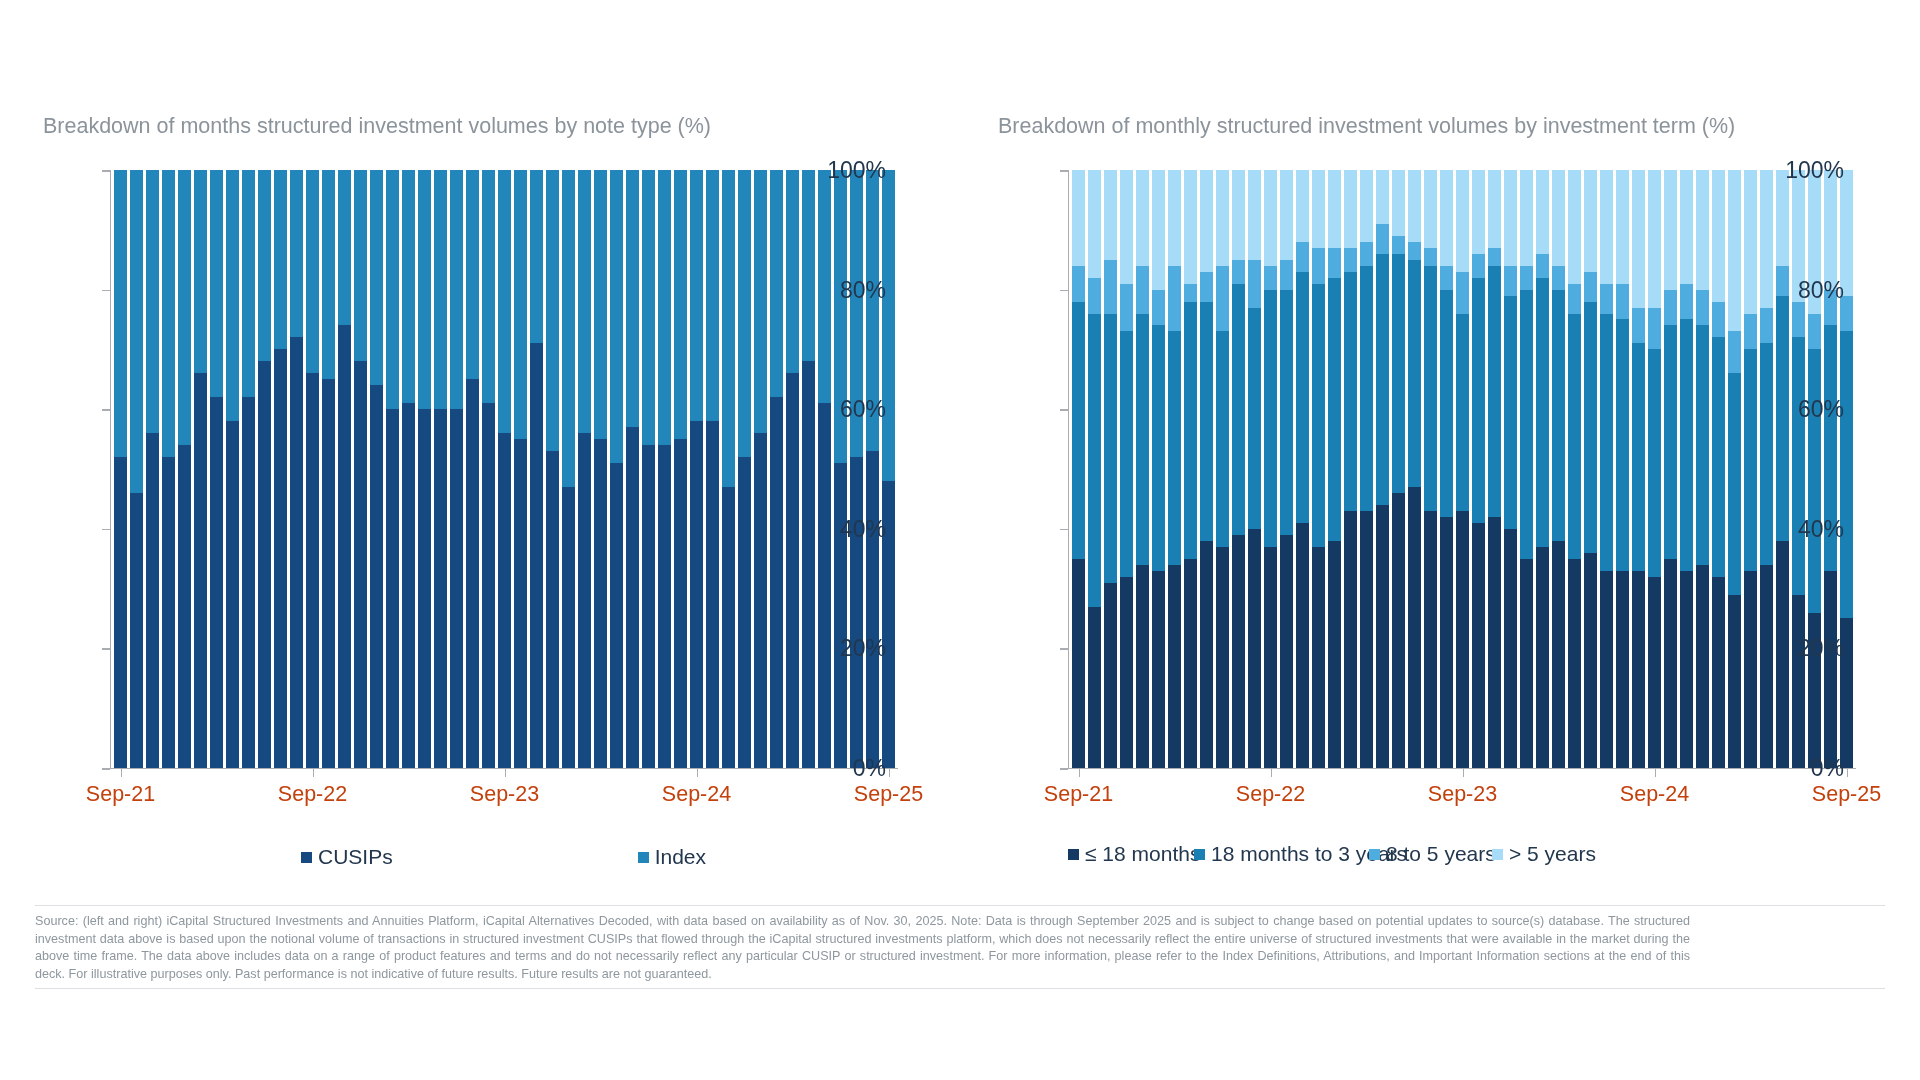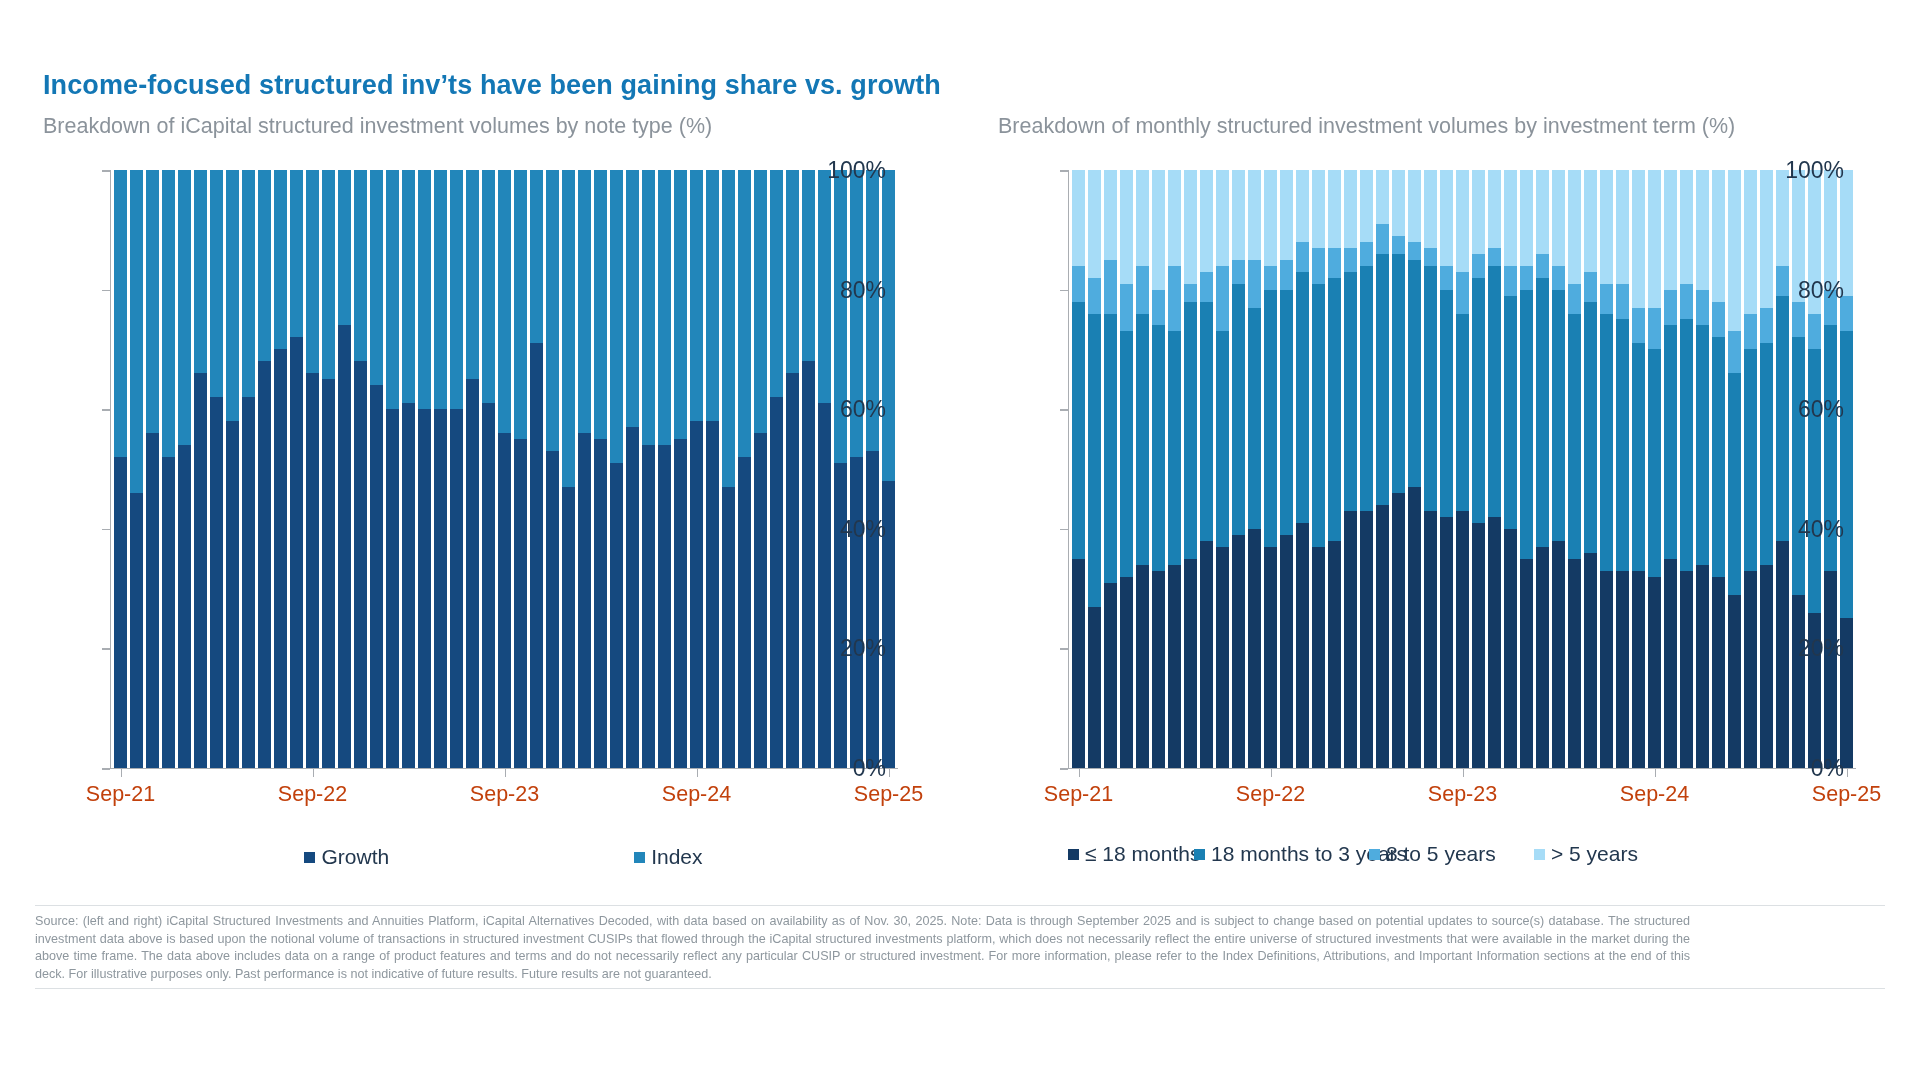--- a/index.html
+++ b/index.html
@@ -32,22 +32,21 @@
   .logo-word{font-family:"Liberation Serif", serif;font-weight:700;font-size:46px;color:#1377B5;
              letter-spacing:-1px;}
   .logo-dot{font-family:"Liberation Serif", serif;font-weight:700;font-size:46px;color:#5EA9D6;}
   .logo-page{font-size:21px;font-weight:700;color:#1B3A5E;margin-left:8px;}
 </style>
 </head>
 <body>
 
 <div class="page">
 
-  <h1 class="title" style="left:43px">Income-focused structured inv’ts have been gaining share vs. growth</h1>
-  <div class="subtitle" style="left:43px">Breakdown of iCapital structured investment volumes by note type (%)</div>
+  <div class="subtitle" style="left:43px">Breakdown of months structured investment volumes by note type (%)</div>
 
   <div class="subtitle" style="left:998px">Breakdown of monthly structured investment volumes by investment term (%)</div>
 
   <div class="chart" style="left:110px">
     <div class="plot">
         <div class="bar" style="left: 3px;">
           <div class="seg" style="height: 287.04px; background: rgb(34, 134, 186);"></div>
           <div class="seg" style="height: 310.96px; background: rgb(21, 73, 127);"></div>
         </div>
         <div class="bar" style="left: 19px;">
@@ -261,21 +260,21 @@
         <div class="xtick-mark" style="left: 393.5px;"></div>
         <div class="xtick-label" style="left: 393.5px;">Sep-23</div>
         <div class="xtick-mark" style="left: 585.5px;"></div>
         <div class="xtick-label" style="left: 585.5px;">Sep-24</div>
         <div class="xtick-mark" style="left: 777.5px;"></div>
         <div class="xtick-label" style="left: 777.5px;">Sep-25</div>
       </div>
     <div class="legend centered" style="gap: 245px;">
         <div class="legend-item">
           <span class="legend-swatch" style="background: rgb(21, 73, 127);"></span>
-          <span class="legend-label">Growth</span>
+          <span class="legend-label">CUSIPs</span>
         </div>
         <div class="legend-item">
           <span class="legend-swatch" style="background: rgb(34, 134, 186);"></span>
           <span class="legend-label">Index</span>
         </div>
       </div>
   </div>
 
   <div class="chart" style="left:1068px">
     <div class="plot">
@@ -602,21 +601,21 @@
           <span class="legend-label">≤ 18 months</span>
         </div>
         <div class="legend-item abs" style="left: 126px;">
           <span class="legend-swatch" style="background: rgb(26, 128, 179);"></span>
           <span class="legend-label">18 months to 3 years</span>
         </div>
         <div class="legend-item abs" style="left: 301px;">
           <span class="legend-swatch" style="background: rgb(79, 172, 222);"></span>
           <span class="legend-label">8 to 5 years</span>
         </div>
-        <div class="legend-item abs" style="left: 424px; margin-left: 42px;">
+        <div class="legend-item abs" style="left: 424px;">
           <span class="legend-swatch" style="background: rgb(166, 220, 247);"></span>
           <span class="legend-label">&gt; 5 years</span>
         </div>
       </div>
   </div>
 
   <div class="rule" style="top:905px"></div>
 
   <div class="source">Source: (left and right) iCapital Structured Investments and Annuities Platform, iCapital Alternatives Decoded, with data based on availability as of Nov. 30, 2025. Note: Data is through September 2025 and is subject to change based on potential updates to source(s) database. The structured investment data above is based upon the notional volume of transactions in structured investment CUSIPs that flowed through the iCapital structured investments platform, which does not necessarily reflect the entire universe of structured investments that were available in the market during the above time frame. The data above includes data on a range of product features and terms and do not necessarily reflect any particular CUSIP or structured investment. For more information, please refer to the Index Definitions, Attributions, and Important Information sections at the end of this deck. For illustrative purposes only. Past performance is not indicative of future results. Future results are not guaranteed.</div>
 

